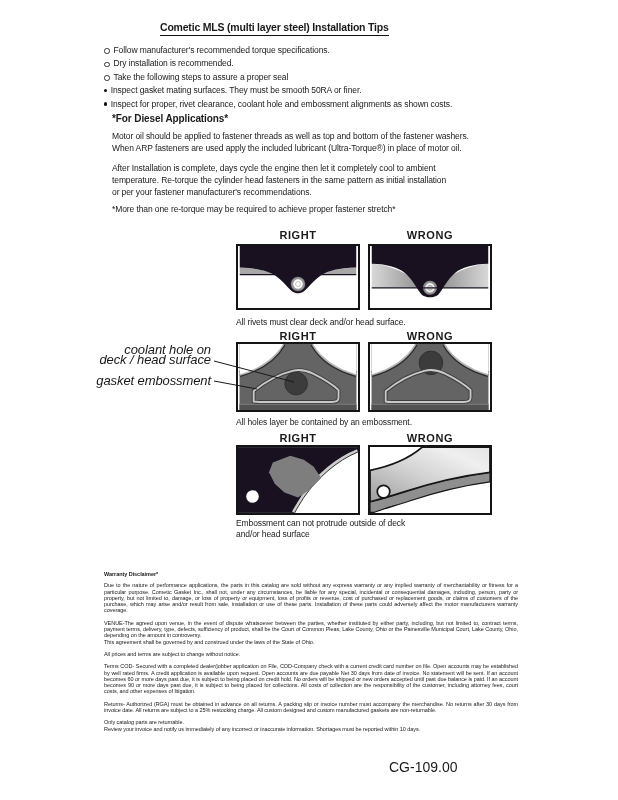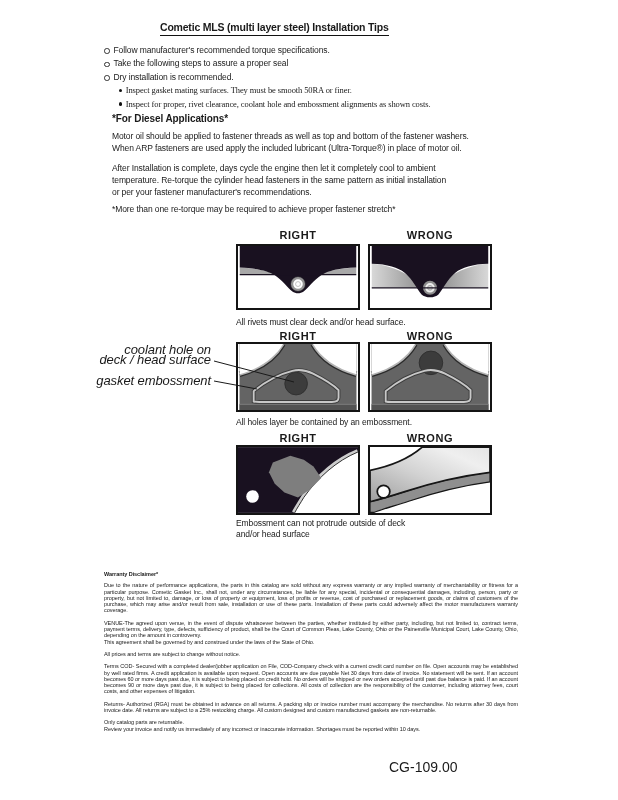--- a/index.html
+++ b/index.html
@@ -3,21 +3,21 @@
 <meta charset="utf-8">
 <style>
   html,body{margin:0;padding:0;background:#e8e8e8;}
   .page{position:relative;width:618px;height:800px;background:#ffffff;overflow:hidden;
         font-family:"Liberation Sans", sans-serif;color:#1a1a1a;letter-spacing:-0.1px;}
   .abs{position:absolute;}
   .title{font-size:10.5px;font-weight:bold;letter-spacing:-0.2px;
          border-bottom:1.5px solid #111;padding-bottom:2px;white-space:nowrap;}
   .bullets{font-size:8.5px;line-height:13.4px;}
   .brow{display:flex;align-items:flex-start;white-space:nowrap;}
-  .brow.lvl2{margin-left:15px;font-family:Liberation Serif, serif;}
+  .brow.lvl2{}
   .mark1{width:3.5px;height:3.5px;border:1px solid #333;border-radius:50%;
          margin:4.4px 4px 0 0;flex:0 0 auto;}
   .mark2{width:3.2px;height:3.2px;background:#111;border-radius:50%;
          margin:4.8px 3.5px 0 0;flex:0 0 auto;}
   .h2{font-size:10px;font-weight:bold;white-space:nowrap;}
   .para{font-size:8.5px;line-height:11.8px;}
   .para div{white-space:nowrap;}
   .dlabel{font-size:11px;font-weight:bold;letter-spacing:0.6px;text-align:center;width:124px;}
   .dbox{width:124px;height:70px;border:2px solid #141414;box-sizing:border-box;background:#fff;}
   .dbox svg{display:block;width:120px;height:66px;}
@@ -39,25 +39,25 @@
 
   <div class="abs title" style="left:112px;top:21px;margin-left:48px;">Cometic MLS (multi layer steel) Installation Tips</div>
 
   <div class="abs bullets" style="left:104px;top:44px;text-align:center;">
     <div class="brow">
         <span class="mark1"></span>
         <span>Follow manufacturer's recommended torque specifications.</span>
       </div>
     <div class="brow">
         <span class="mark1"></span>
-        <span>Take the following steps to assure a proper seal</span>
+        <span>Dry installation is recommended.</span>
       </div>
     <div class="brow">
         <span class="mark1"></span>
-        <span>Dry installation is recommended.</span>
+        <span>Take the following steps to assure a proper seal</span>
       </div>
     <div class="brow lvl2">
         <span class="mark2"></span>
         <span>Inspect gasket mating surfaces.  They must be smooth 50RA or finer.</span>
       </div>
     <div class="brow lvl2">
         <span class="mark2"></span>
         <span>Inspect for proper, rivet clearance, coolant hole and embossment alignments as shown costs.</span>
       </div>
   </div>

